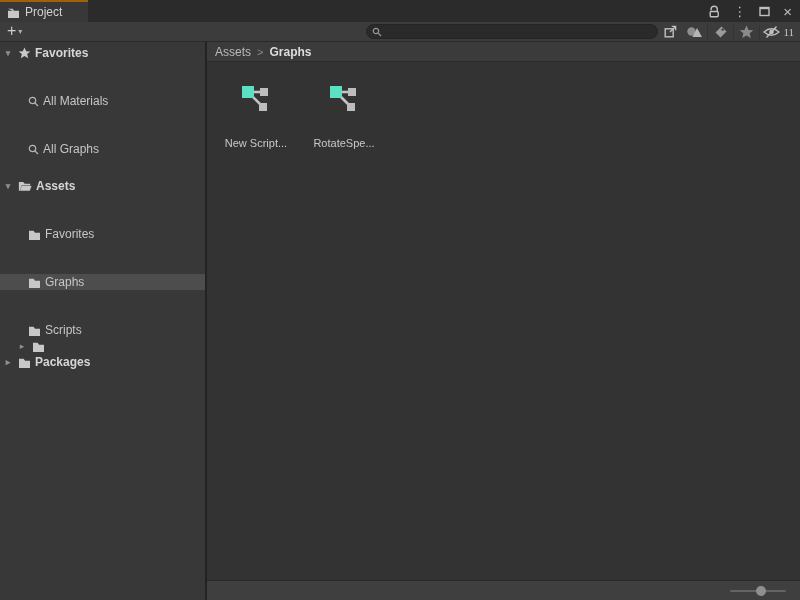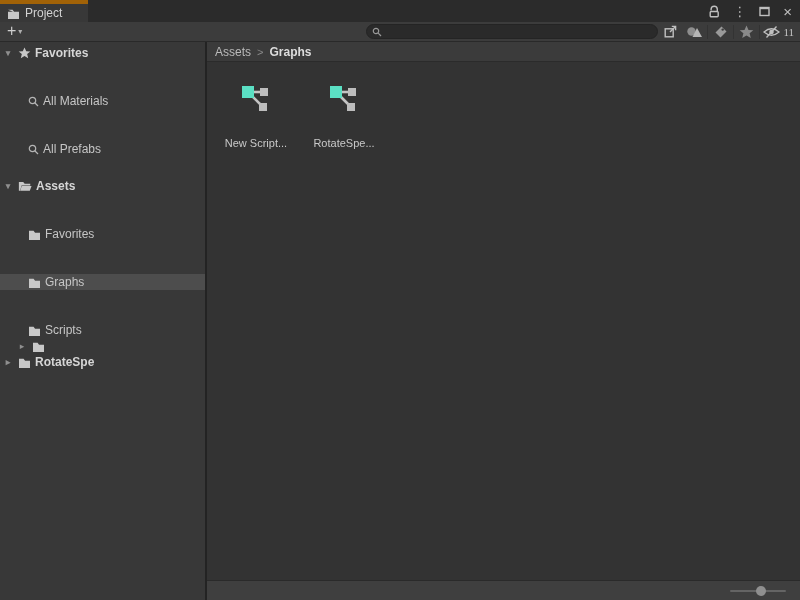--- a/index.html
+++ b/index.html
@@ -2,21 +2,21 @@
 <html><head>
 <meta charset="utf-8">
 <style>
   * { margin:0; padding:0; box-sizing:border-box; }
   html,body { width:800px; height:600px; overflow:hidden; }
   body { font-family:"Liberation Sans", sans-serif; background:#282828; color:#C6C6C6; }
   .window { width:800px; height:600px; display:flex; flex-direction:column; }
 
   
   .tabbar { height:22px; background:#2B2B2B; display:flex; align-items:stretch; flex:0 0 auto; }
-  .tab { width:88px; background:#383838; border-top:4px solid #a16207; display:flex; align-items:center; gap:5px; padding-left:7px; font-size:12px; color:#D2D2D2; }
+  .tab { width:88px; background:#383838; border-top:2px solid #a16207; display:flex; align-items:center; gap:5px; padding-left:7px; font-size:12px; color:#D2D2D2; }
   .win-controls { margin-left:auto; display:flex; align-items:center; gap:13px; padding-right:8px; color:#BFBFBF; }
   .win-controls .glyph { font-size:13px; line-height:1; color:#BFBFBF; }
 
   
   .toolbar { height:20px; background:#3C3C3C; border-bottom:1px solid #292929; display:flex; align-items:center; flex:0 0 auto; }
   .create-btn { display:flex; align-items:center; padding:0 7px; gap:2px; cursor:default; }
   .create-plus { font-size:16px; color:#CFCFCF; line-height:1; margin-top:-2px; }
   .create-caret { font-size:8px; color:#AFAFAF; }
   .tb-spacer { flex:1; }
   .search-field { width:292px; height:15px; background:#2A2A2A; border:1px solid #242424; border-radius:8px; display:flex; align-items:center; padding:0 5px; gap:4px; }
@@ -166,21 +166,21 @@
         </span>
         <span>All Materials</span>
       </div>
       <div class="srow child">
         <span class="icn">
           <svg width="11" height="11" viewBox="0 0 11 11">
               <circle cx="4.5" cy="4.5" r="3.2" fill="none" stroke="#B4B4B4" stroke-width="1.2"></circle>
               <line x1="7" y1="7" x2="10" y2="10" stroke="#B4B4B4" stroke-width="1.2"></line>
             </svg>
         </span>
-        <span>All Prefabs</span>
+        <span>All Graphs</span>
       </div>
 
       <div class="srow header bold gap-top">
         <span class="tri">▾</span>
         <span class="icn">
           <svg width="14" height="12" viewBox="0 0 16 13">
               <path d="M1 2 h5 l1.6 2 H14 v2 H4 L2.5 12 H1 z" fill="#C8C8C8"></path>
               <path d="M4.2 6.5 H15.5 L13.5 12 H2.6 z" fill="#C8C8C8"></path>
             </svg>
         </span>
@@ -219,21 +219,21 @@
         </span>
       </div>
 
       <div class="srow header bold">
         <span class="tri">▸</span>
         <span class="icn">
           <svg width="13" height="11" viewBox="0 0 14 12">
               <path d="M1 2 h5 l1.6 2 H13 v8 H1 z" fill="#C8C8C8"></path>
             </svg>
         </span>
-        <span>RotateSpe</span>
+        <span>Packages</span>
       </div>
     </div>
 
     <div class="content">
       <div class="breadcrumb">
         <span class="crumb">Assets</span>
         <span class="crumb-sep">&gt;</span>
         <span class="crumb current">Graphs</span>
       </div>
 

